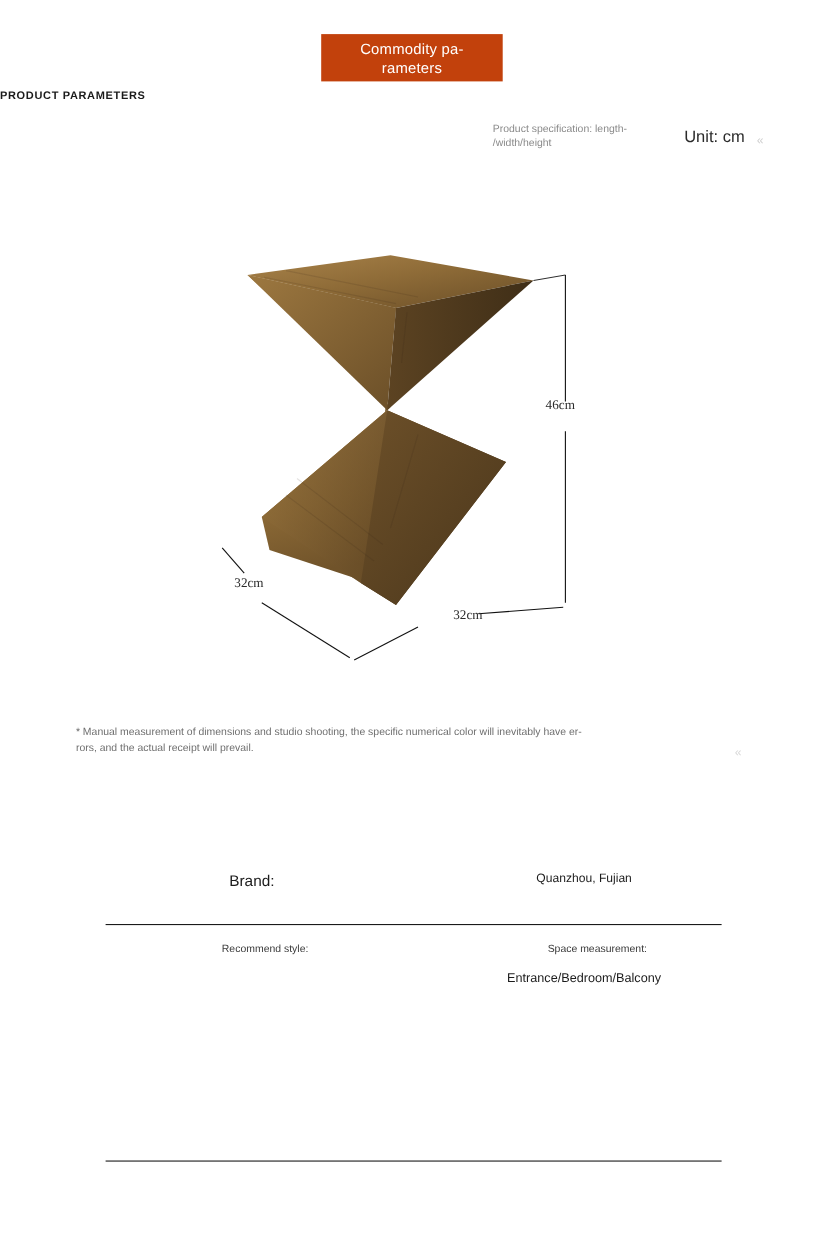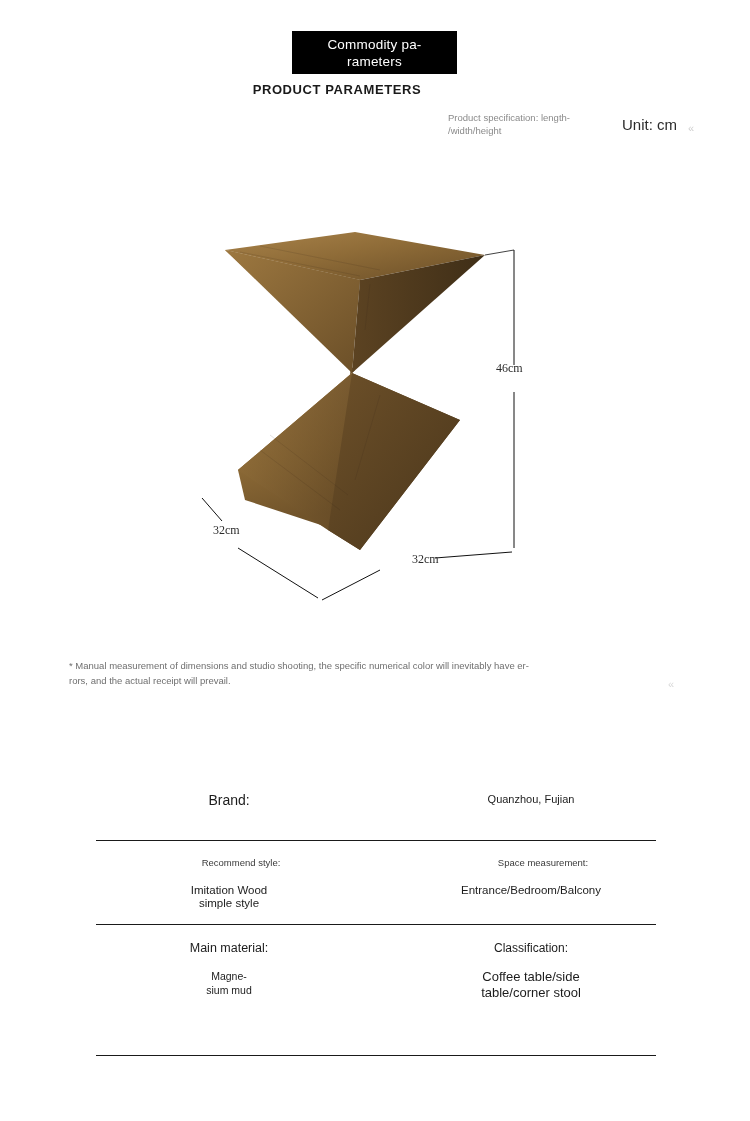--- a/index.html
+++ b/index.html
@@ -16,37 +16,36 @@
     overflow: hidden;
   }
 
   
   .header-badge {
     position: absolute;
     left: 292px;
     top: 31px;
     width: 165px;
     height: 43px;
-    background: #000000;
+    background: #c2410c;
     color: #ffffff;
     display: flex;
     align-items: center;
     justify-content: center;
     text-align: center;
     font-size: 13.5px;
     line-height: 17px;
     letter-spacing: 0.2px;
   }
   .header-sub {
     position: absolute;
     left: 0;
     top: 82px;
     width: 674px;
-    text-align: center;
-    font-size: 13px;
+    font-size: 10px;
     letter-spacing: 0.6px;
     color: #1a1a1a;
     font-weight: bold;
   }
 
   
   .spec-note {
     position: absolute;
     left: 448px;
     top: 111px;
@@ -293,36 +292,22 @@
       <div class="param-value nowrap-pre"></div>
     </div>
     <div class="param-cell right">
       <div class="param-value nowrap-pre">Quanzhou, Fujian</div>
     </div>
   </div>
 
   <div class="param-row r2 bordered">
     <div class="param-cell left">
       <div class="param-label">Recommend style:</div>
-      <div class="param-value nowrap-pre">Imitation Wood
-simple style</div>
     </div>
     <div class="param-cell right">
       <div class="param-label">Space measurement:</div>
       <div class="param-value nowrap-pre">Entrance/Bedroom/Balcony</div>
     </div>
   </div>
 
-  <div class="param-row r3 bordered">
-    <div class="param-cell left">
-      <div class="param-label">Main material:</div>
-      <div class="param-value nowrap-pre">Magne-
-sium mud</div>
-    </div>
-    <div class="param-cell right">
-      <div class="param-label">Classification:</div>
-      <div class="param-value nowrap-pre">Coffee table/side
-table/corner stool</div>
-    </div>
-  </div>
 
 </div>
 <div class="param-bottom-rule"></div>
 
 </body></html>

